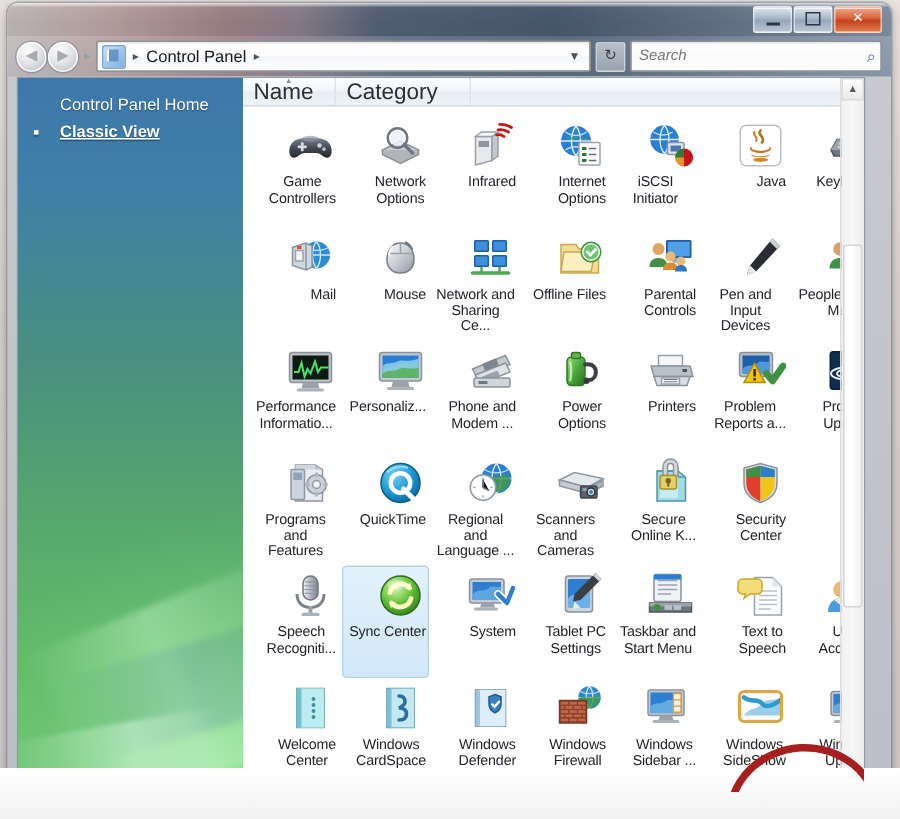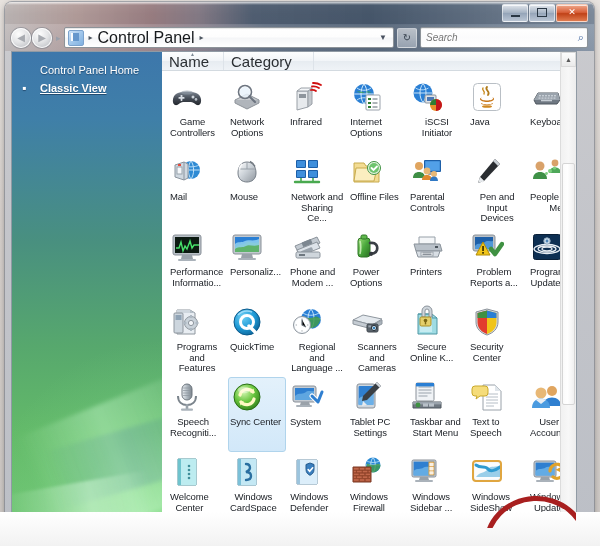--- a/index.html
+++ b/index.html
@@ -112,21 +112,21 @@
     border:1px solid #7ba2cd;border-radius:2px;position:relative;
   }
   #cpicon:after{
     content:"";position:absolute;left:2px;top:2px;width:8px;height:8px;
     background:
       linear-gradient(90deg,#ffffff 0 2px,transparent 2px 4px) repeat,
       #5f92c9;
     opacity:.9;
   }
   .crumb{
-    font-size:16px;color:#16191c;padding:1px 3px;white-space:nowrap;
+    font-size:11px;color:#16191c;padding:1px 3px;white-space:nowrap;
   }
   .crumb-arrow{font-size:8px;color:#4c5560;padding:0 2px;}
   #addr-dropdown{
     margin-left:auto;color:#4a5260;font-size:8px;padding:0 4px;flex:0 0 auto;
   }
   #refreshbtn{
     width:18px;height:18px;margin:0 3px;flex:0 0 auto;
     display:flex;align-items:center;justify-content:center;
     font-size:10px;color:#3a4450;
     background:linear-gradient(180deg,rgba(255,255,255,.55),rgba(220,226,234,.45));
@@ -217,21 +217,21 @@
   #col-name{width:62px;flex:0 0 62px;}
   #col-category{width:90px;flex:0 0 90px;}
   #col-rest{flex:1 1 auto;}
   #grid{
     flex:1 1 auto;overflow:hidden;position:relative;
     padding:6px 0 0 6px;
   }
   .row{display:flex;}
   .cell{
     width:58px;flex:0 0 58px;margin-right:2px;
-    display:flex;flex-direction:column;align-items:flex-start;
+    display:flex;flex-direction:column;align-items:flex-end;
     padding:2px 1px 3px 1px;box-sizing:border-box;
     border:1px solid transparent;border-radius:3px;
     height:75px;
   }
   .cell.selected{
     background:linear-gradient(180deg,#e3f1fb 0%,#d2e8f9 100%);
     border:1px solid #b0d4ec;
   }
   .icon{
     width:34px;height:34px;flex:0 0 34px;position:relative;margin-bottom:3px;

